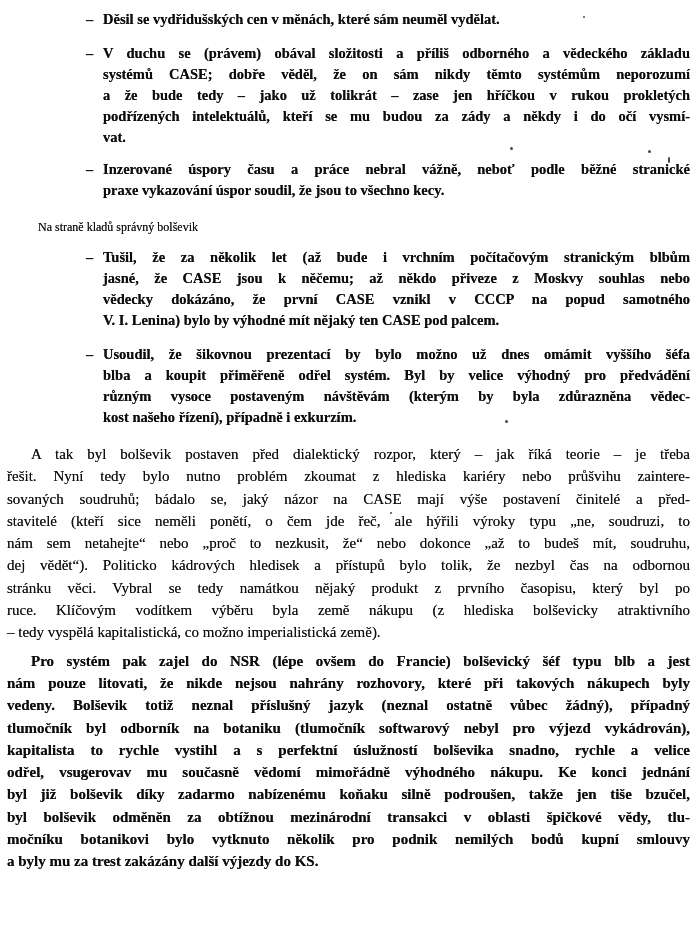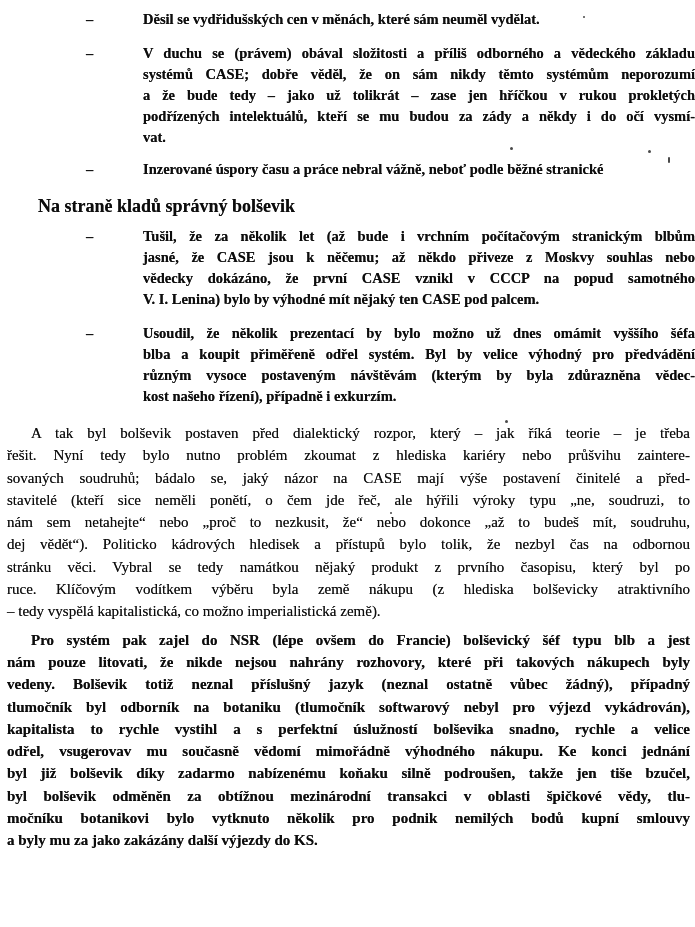--- a/index.html
+++ b/index.html
@@ -17,40 +17,40 @@
 
   
   .bullet {
     display: flex;
     margin-left: 86px;
     font-weight: bold;
     font-size: 14.5px;
     line-height: 21px;
   }
   .bullet .marker { width: 17px; flex: 0 0 17px; }
-  .bullet .blines { width: 587px; margin-left: 40px; }
+  .bullet .blines { width: 587px; }
 
   
   .para {
     margin-left: 7px;
     width: 683px;
     font-size: 15px;
     line-height: 22.3px;
   }
   .para .line:first-child { text-indent: 24px; }
 
   
   .line { text-align: justify; text-align-last: justify; min-height: 1em; }
   .blines .line:last-child,
   .plines .line:last-child { text-align-last: left; }
 
   .heading {
     margin: 16px 16px 0 38px;
-    font-weight: bold;
-    font-size: 18px;
+    font-weight: normal;
+    font-size: 12px;
     line-height: 21px;
   }
 
   
   .b1 { margin-top: 9px; }
   .b2 { margin-top: 13px; }
   .b3 { margin-top: 11px; }
   .b4 { margin-top: 9px; }
   .b5 { margin-top: 13px; }
   .p1 { margin-top: 15px; }
@@ -84,39 +84,40 @@
         <div class="line">a že bude tedy – jako už tolikrát – zase jen hříčkou v rukou prokletých</div>
         <div class="line">podřízených intelektuálů, kteří se mu budou za zády a někdy i do očí vysmí-</div>
         <div class="line">vat.</div>
       </div>
   </div>
 
   <div class="bullet b3">
     <span class="marker">–</span>
     <div class="blines">
         <div class="line">Inzerované úspory času a práce nebral vážně, neboť podle běžné stranické</div>
+        <div class="line">praxe vykazování úspor soudil, že jsou to všechno kecy.</div>
       </div>
   </div>
 
   <div class="heading">Na straně kladů správný bolševik</div>
 
   <div class="bullet b4">
     <span class="marker">–</span>
     <div class="blines">
         <div class="line">Tušil, že za několik let (až bude i vrchním počítačovým stranickým blbům</div>
         <div class="line">jasné, že CASE jsou k něčemu; až někdo přiveze z Moskvy souhlas nebo</div>
         <div class="line">vědecky dokázáno, že první CASE vznikl v CCCP na popud samotného</div>
         <div class="line">V. I. Lenina) bylo by výhodné mít nějaký ten CASE pod palcem.</div>
       </div>
   </div>
 
   <div class="bullet b5">
     <span class="marker">–</span>
     <div class="blines">
-        <div class="line">Usoudil, že několik prezentací by bylo možno už dnes omámit vyššího šéfa</div>
+        <div class="line">Usoudil, že šikovnou prezentací by bylo možno už dnes omámit vyššího šéfa</div>
         <div class="line">blba a koupit přiměřeně odřel systém. Byl by velice výhodný pro předvádění</div>
         <div class="line">různým vysoce postaveným návštěvám (kterým by byla zdůrazněna vědec-</div>
         <div class="line">kost našeho řízení), případně i exkurzím.</div>
       </div>
   </div>
 
   <div class="para p1">
     <div class="plines">
         <div class="line">A tak byl bolševik postaven před dialektický rozpor, který – jak říká teorie – je třeba</div>
         <div class="line">řešit. Nyní tedy bylo nutno problém zkoumat z hlediska kariéry nebo průšvihu zaintere-</div>
@@ -134,21 +135,21 @@
     <div class="plines">
         <div class="line">Pro systém pak zajel do NSR (lépe ovšem do Francie) bolševický šéf typu blb a jest</div>
         <div class="line">nám pouze litovati, že nikde nejsou nahrány rozhovory, které při takových nákupech byly</div>
         <div class="line">vedeny. Bolševik totiž neznal příslušný jazyk (neznal ostatně vůbec žádný), případný</div>
         <div class="line">tlumočník byl odborník na botaniku (tlumočník softwarový nebyl pro výjezd vykádrován),</div>
         <div class="line">kapitalista to rychle vystihl a s perfektní úslužností bolševika snadno, rychle a velice</div>
         <div class="line">odřel, vsugerovav mu současně vědomí mimořádně výhodného nákupu. Ke konci jednání</div>
         <div class="line">byl již bolševik díky zadarmo nabízenému koňaku silně podroušen, takže jen tiše bzučel,</div>
         <div class="line">byl bolševik odměněn za obtížnou mezinárodní transakci v oblasti špičkové vědy, tlu-</div>
         <div class="line">močníku botanikovi bylo vytknuto několik pro podnik nemilých bodů kupní smlouvy</div>
-        <div class="line">a byly mu za jako zakázány další výjezdy do KS.</div>
+        <div class="line">a byly mu za trest zakázány další výjezdy do KS.</div>
       </div>
   </div>
 
   <div class="speck" style="left:583px; top:16px; width:2px; height:2px;"></div>
   <div class="speck" style="left:510px; top:147px; width:3px; height:3px;"></div>
   <div class="speck" style="left:648px; top:150px; width:3px; height:3px;"></div>
   <div class="speck" style="left:668px; top:157px; width:2px; height:6px; border-radius:1px;"></div>
   <div class="speck" style="left:390px; top:512px; width:2px; height:2px;"></div>
   <div class="speck" style="left:505px; top:420px; width:3px; height:3px;"></div>
 

